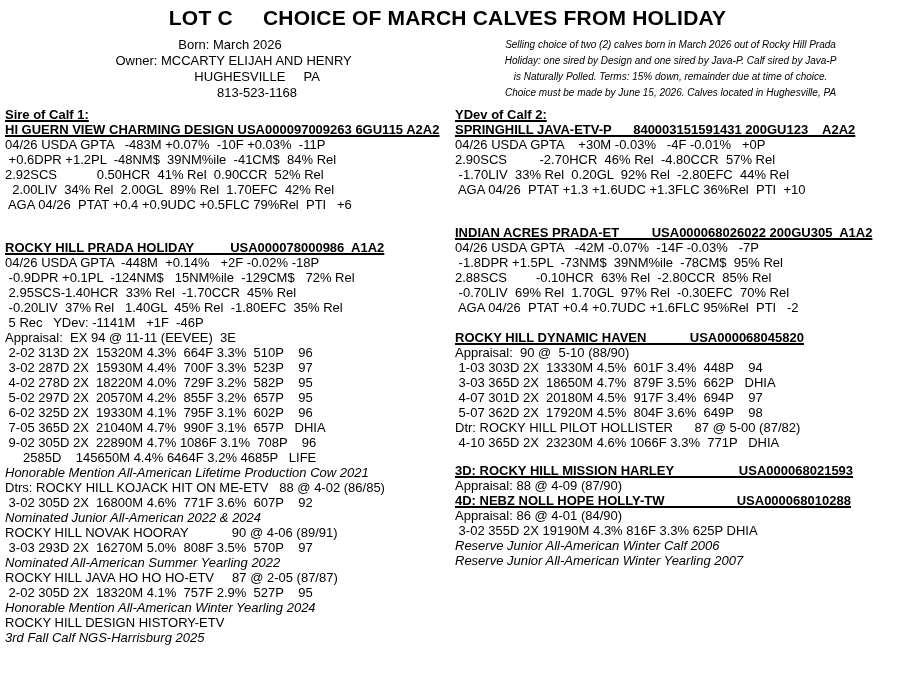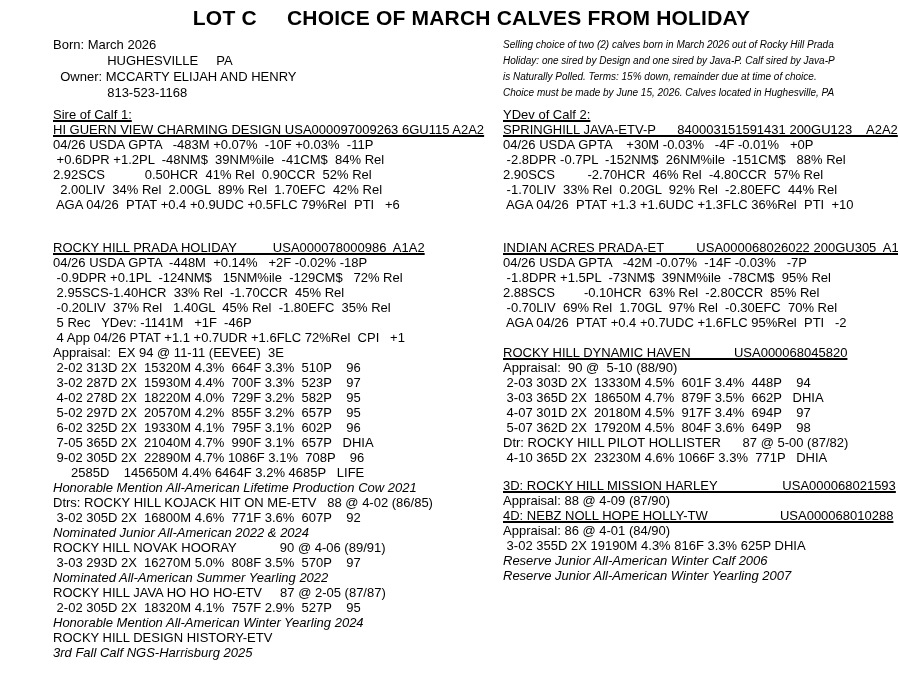--- a/index.html
+++ b/index.html
@@ -3,56 +3,56 @@
 <meta charset="utf-8">
 <style>
   html, body { margin: 0; padding: 0; }
   body {
     width: 898px; height: 692px;
     background: #ffffff; color: #000000;
     font-family: "Liberation Sans", sans-serif;
     font-size: 13px;
     overflow: hidden;
   }
-  .page { padding: 6px 8px 0 5px; margin-left: 48px; }
+  .page { padding: 6px 8px 0 5px; }
   .title {
     font-size: 21px; font-weight: bold;
     text-align: center; white-space: pre;
     margin: 0 0 7px 0; letter-spacing: 0.2px;
   }
-  .info-row { display: flex; line-height: 16px; }
+  .info-row { display: flex; line-height: 16px; text-align: center; }
   .owner-block { width: 450px; flex: none; }
   .notice-block { flex: 1; font-size: 10px; padding-right: 4px; }
   .columns { display: flex; margin-top: 6px; line-height: 15px; }
   .col-left { width: 450px; flex: none; }
   .col-right { flex: 1; }
   .line { white-space: pre; }
   .bold-underline {
-    font-weight: normal;
+    font-weight: bold;
     text-decoration: underline;
     text-decoration-thickness: 1.5px;
     text-underline-offset: 1px;
   }
   .italic { font-style: italic; }
   .gap-lg { margin-top: 28px; }
   .gap-md { margin-top: 15px; }
   .gap-sm { margin-top: 13px; }
 </style>
 </head>
 <body>
 
 <div class="page">
 
   <h1 class="title">LOT C     CHOICE OF MARCH CALVES FROM HOLIDAY</h1>
 
   <div class="info-row">
     <div class="owner-block">
         <div class="line">Born: March 2026</div>
+        <div class="line">  Owner: MCCARTY ELIJAH AND HENRY</div>
         <div class="line">               HUGHESVILLE     PA</div>
-        <div class="line">  Owner: MCCARTY ELIJAH AND HENRY</div>
         <div class="line">               813-523-1168</div>
       </div>
     <div class="notice-block">
         <div class="line italic">Selling choice of two (2) calves born in March 2026 out of Rocky Hill Prada</div>
         <div class="line italic">Holiday: one sired by Design and one sired by Java-P. Calf sired by Java-P</div>
         <div class="line italic">is Naturally Polled. Terms: 15% down, remainder due at time of choice.</div>
         <div class="line italic">Choice must be made by June 15, 2026. Calves located in Hughesville, PA</div>
       </div>
   </div>
 
@@ -68,21 +68,20 @@
           <div class="line">  2.00LIV  34% Rel  2.00GL  89% Rel  1.70EFC  42% Rel</div>
           <div class="line"> AGA 04/26  PTAT +0.4 +0.9UDC +0.5FLC 79%Rel  PTI   +6</div>
         </div>
       <div class="block gap-lg">
           <div class="line bold-underline">ROCKY HILL PRADA HOLIDAY          USA000078000986  A1A2</div>
           <div class="line">04/26 USDA GPTA  -448M  +0.14%   +2F -0.02% -18P</div>
           <div class="line"> -0.9DPR +0.1PL  -124NM$   15NM%ile  -129CM$   72% Rel</div>
           <div class="line"> 2.95SCS-1.40HCR  33% Rel  -1.70CCR  45% Rel</div>
           <div class="line"> -0.20LIV  37% Rel   1.40GL  45% Rel  -1.80EFC  35% Rel</div>
           <div class="line"> 5 Rec   YDev: -1141M   +1F  -46P</div>
-          <div class="line"> 4 App 04/26 PTAT +1.1 +0.7UDR +1.6FLC 72%Rel  CPI   +1</div>
           <div class="line">Appraisal:  EX 94 @ 11-11 (EEVEE)  3E</div>
           <div class="line"> 2-02 313D 2X  15320M 4.3%  664F 3.3%  510P    96</div>
           <div class="line"> 3-02 287D 2X  15930M 4.4%  700F 3.3%  523P    97</div>
           <div class="line"> 4-02 278D 2X  18220M 4.0%  729F 3.2%  582P    95</div>
           <div class="line"> 5-02 297D 2X  20570M 4.2%  855F 3.2%  657P    95</div>
           <div class="line"> 6-02 325D 2X  19330M 4.1%  795F 3.1%  602P    96</div>
           <div class="line"> 7-05 365D 2X  21040M 4.7%  990F 3.1%  657P   DHIA</div>
           <div class="line"> 9-02 305D 2X  22890M 4.7% 1086F 3.1%  708P    96</div>
           <div class="line">     2585D    145650M 4.4% 6464F 3.2% 4685P   LIFE</div>
           <div class="line italic">Honorable Mention All-American Lifetime Production Cow 2021</div>
@@ -98,37 +97,36 @@
           <div class="line">ROCKY HILL DESIGN HISTORY-ETV</div>
           <div class="line italic">3rd Fall Calf NGS-Harrisburg 2025</div>
         </div>
     </div>
 
     <div class="col-right">
       <div class="block">
           <div class="line bold-underline">YDev of Calf 2:</div>
           <div class="line bold-underline">SPRINGHILL JAVA-ETV-P      840003151591431 200GU123    A2A2</div>
           <div class="line">04/26 USDA GPTA    +30M -0.03%   -4F -0.01%   +0P</div>
-          <div class="line"> -2.8DPR -0.7PL  -152NM$  26NM%ile  -151CM$   88% Rel</div>
           <div class="line">2.90SCS         -2.70HCR  46% Rel  -4.80CCR  57% Rel</div>
           <div class="line"> -1.70LIV  33% Rel  0.20GL  92% Rel  -2.80EFC  44% Rel</div>
           <div class="line"> AGA 04/26  PTAT +1.3 +1.6UDC +1.3FLC 36%Rel  PTI  +10</div>
         </div>
       <div class="block gap-lg">
           <div class="line bold-underline">INDIAN ACRES PRADA-ET         USA000068026022 200GU305  A1A2</div>
           <div class="line">04/26 USDA GPTA   -42M -0.07%  -14F -0.03%   -7P</div>
           <div class="line"> -1.8DPR +1.5PL  -73NM$  39NM%ile  -78CM$  95% Rel</div>
           <div class="line">2.88SCS        -0.10HCR  63% Rel  -2.80CCR  85% Rel</div>
           <div class="line"> -0.70LIV  69% Rel  1.70GL  97% Rel  -0.30EFC  70% Rel</div>
           <div class="line"> AGA 04/26  PTAT +0.4 +0.7UDC +1.6FLC 95%Rel  PTI   -2</div>
         </div>
       <div class="block gap-md">
           <div class="line bold-underline">ROCKY HILL DYNAMIC HAVEN            USA000068045820</div>
           <div class="line">Appraisal:  90 @  5-10 (88/90)</div>
-          <div class="line"> 2-03 303D 2X  13330M 4.5%  601F 3.4%  448P    94</div>
+          <div class="line"> 1-03 303D 2X  13330M 4.5%  601F 3.4%  448P    94</div>
           <div class="line"> 3-03 365D 2X  18650M 4.7%  879F 3.5%  662P   DHIA</div>
           <div class="line"> 4-07 301D 2X  20180M 4.5%  917F 3.4%  694P    97</div>
           <div class="line"> 5-07 362D 2X  17920M 4.5%  804F 3.6%  649P    98</div>
           <div class="line">Dtr: ROCKY HILL PILOT HOLLISTER      87 @ 5-00 (87/82)</div>
           <div class="line"> 4-10 365D 2X  23230M 4.6% 1066F 3.3%  771P   DHIA</div>
         </div>
       <div class="block gap-sm">
           <div class="line bold-underline">3D: ROCKY HILL MISSION HARLEY                  USA000068021593</div>
           <div class="line">Appraisal: 88 @ 4-09 (87/90)</div>
         </div>

